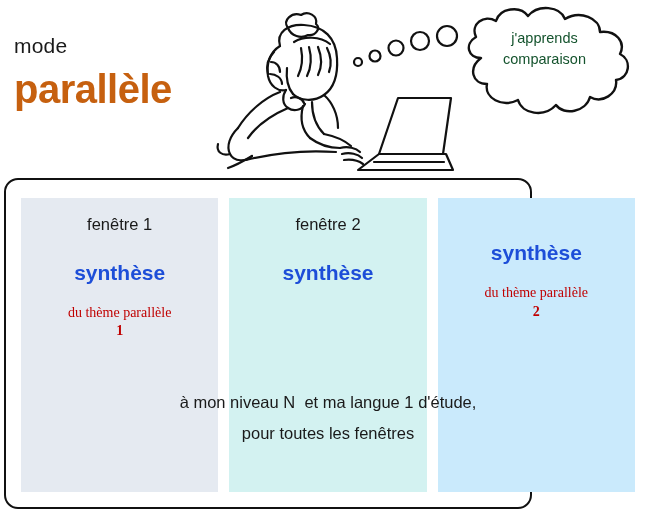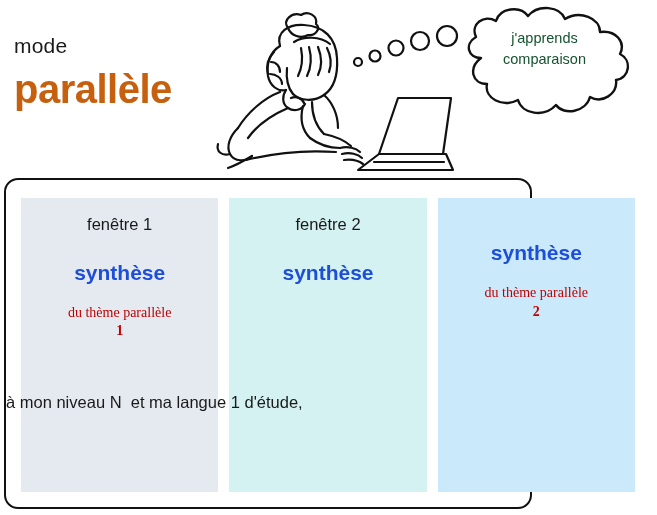--- a/index.html
+++ b/index.html
@@ -139,21 +139,21 @@
     font-family: Liberation Serif, serif;
   }
   .col-desc b { font-weight: bold; }
 
   
   #caption {
     position: absolute;
     left: 0;
     top: 207px;
     width: 644px;
-    text-align: left;
+    text-align: center;
     font-size: 16.5px;
     color: #1a1a1a;
     line-height: 1.9;
     pointer-events: none;
   }
   #caption div { white-space: pre; }
 </style>
 </head>
 <body>
 
@@ -275,15 +275,16 @@
           <span>du thème parallèle</span><br>
           <b>2</b>
         </div>
       </div>
     </div>
 
   </div>
 
   <div id="caption">
     <div>à mon niveau N  et ma langue 1 d'étude,</div>
+    <div>pour toutes les fenêtres</div>
   </div>
 
 </div>
 
 </body></html>

